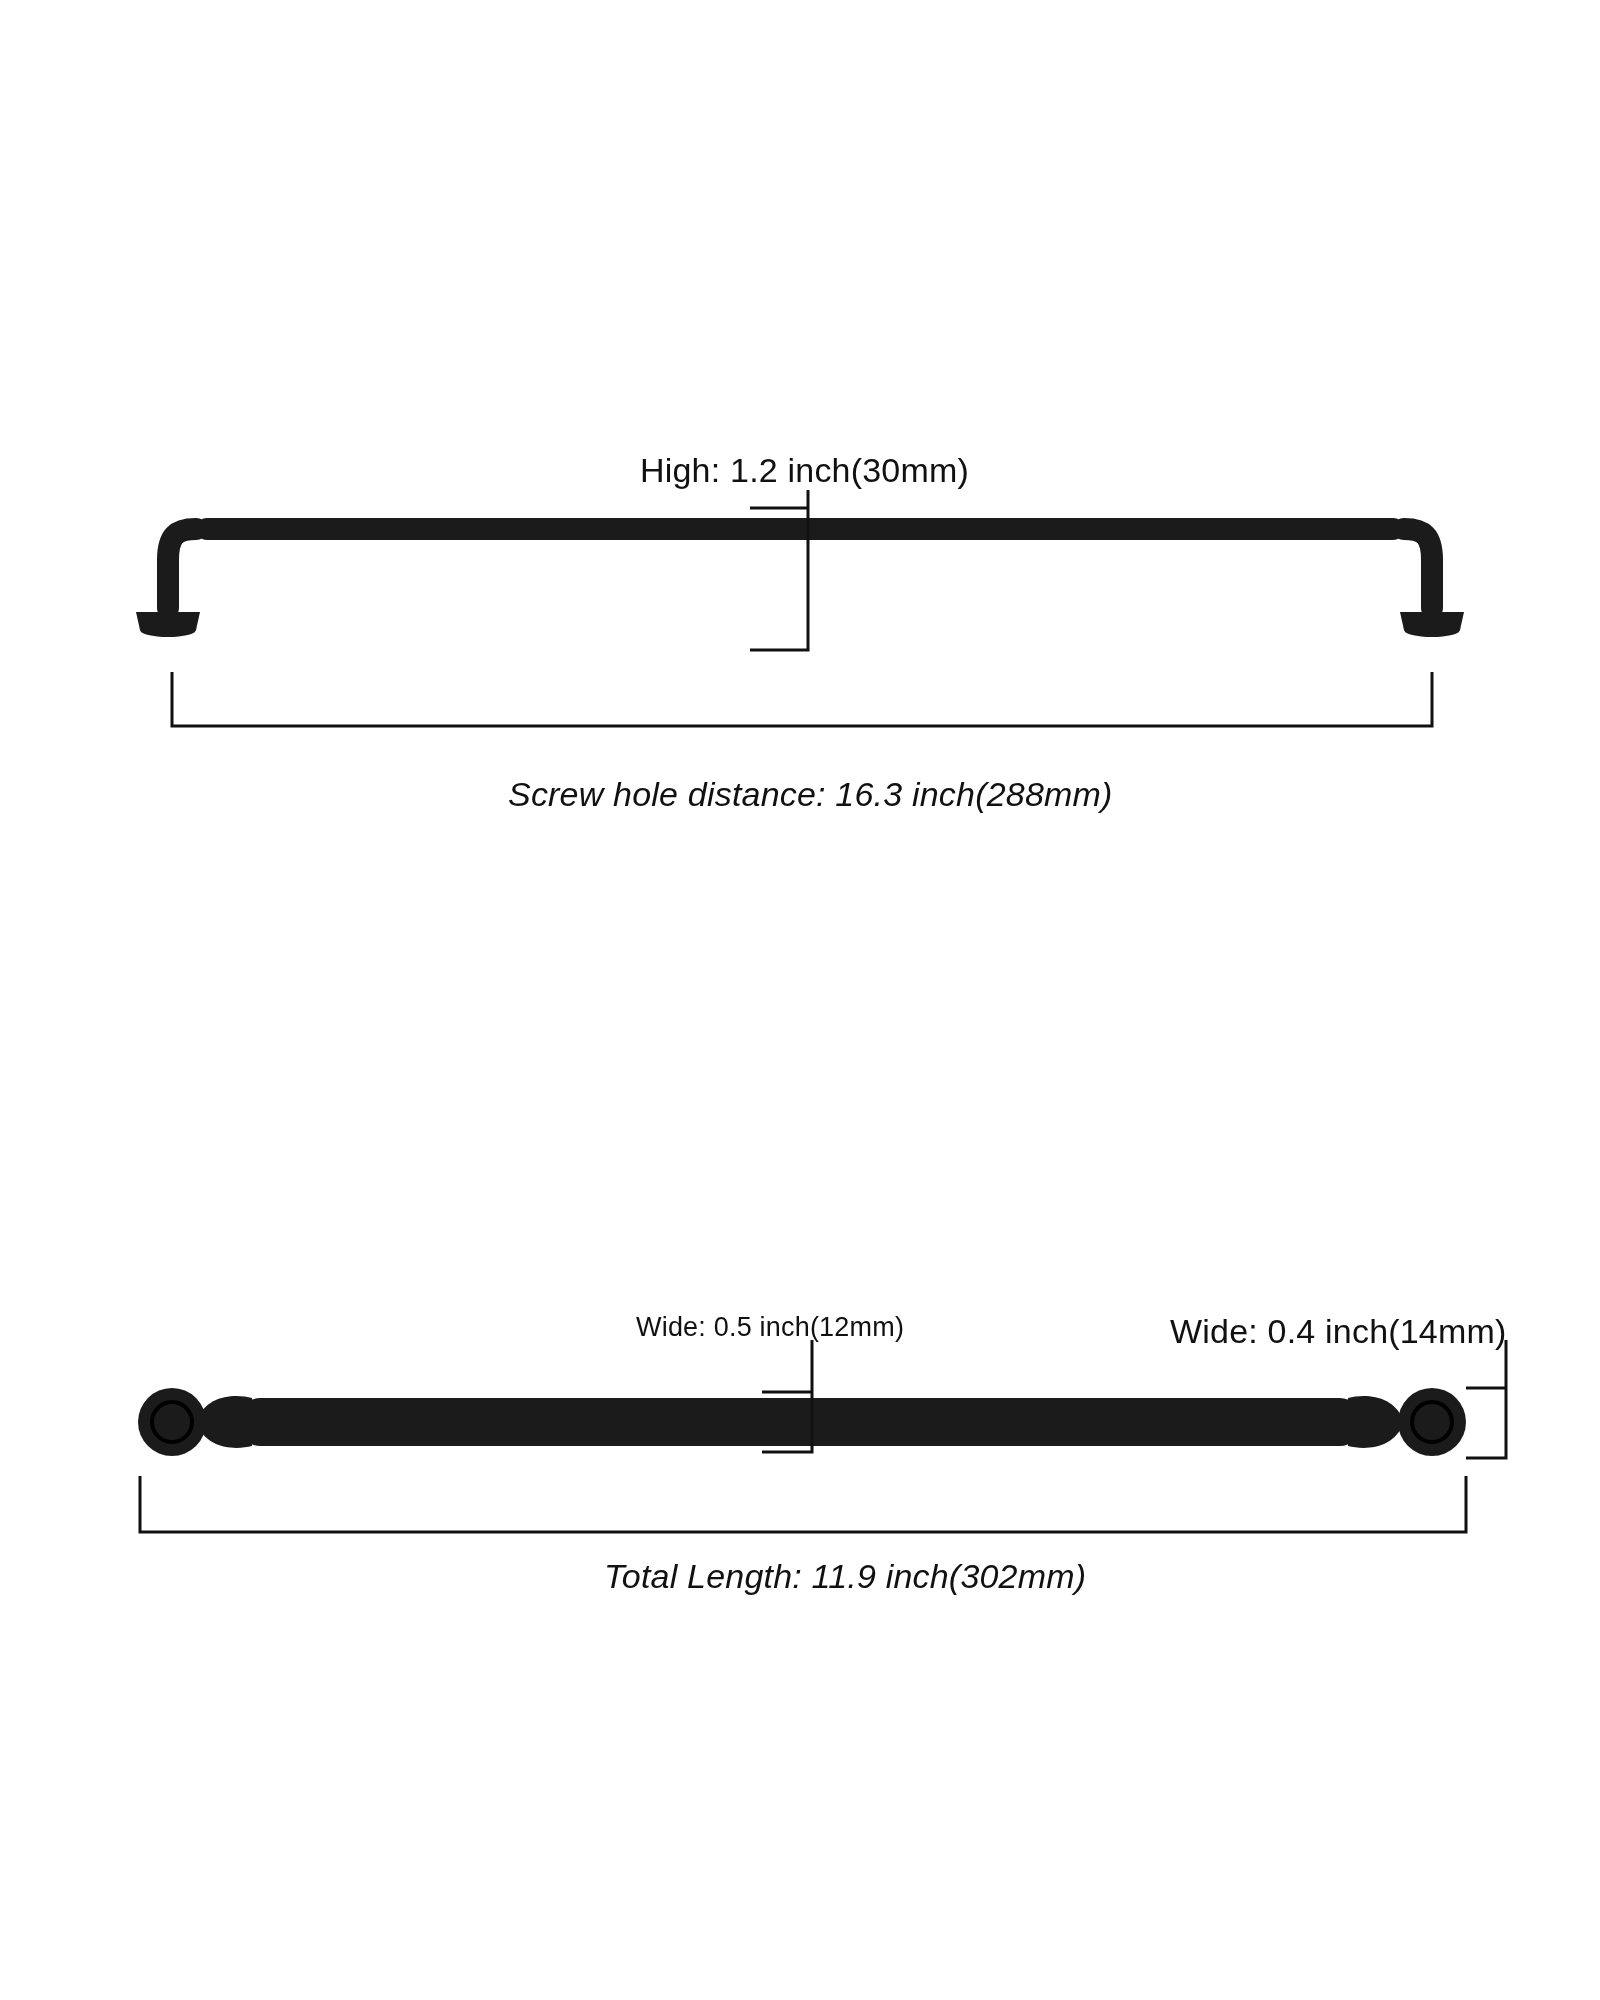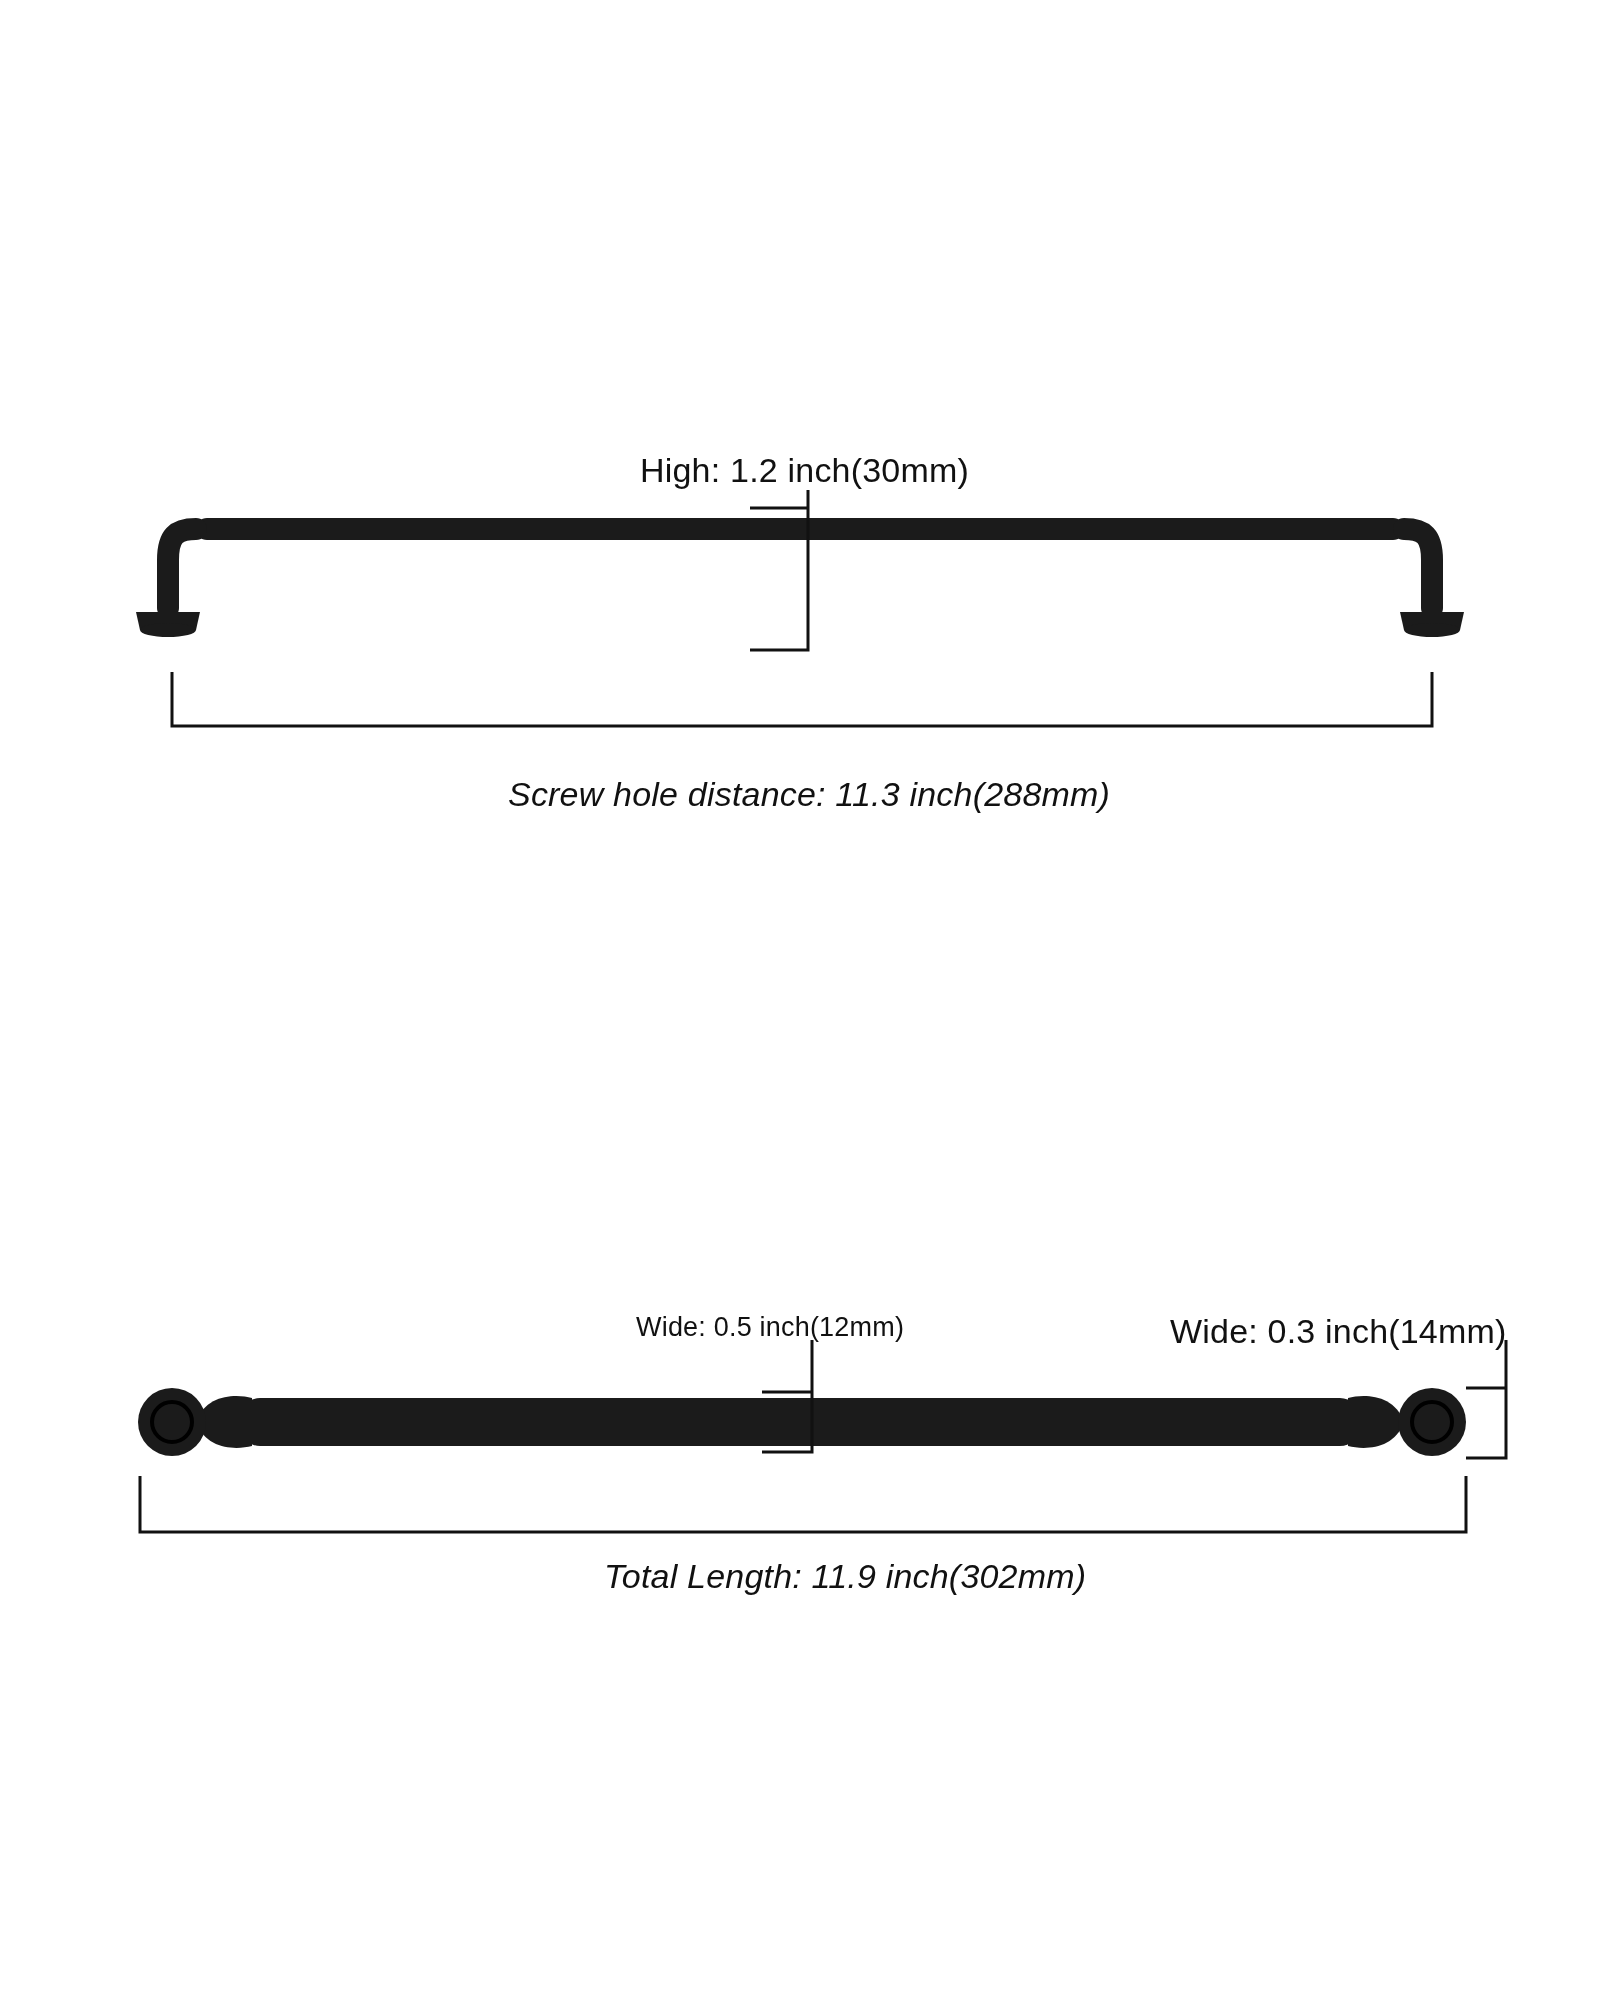--- a/index.html
+++ b/index.html
@@ -116,25 +116,25 @@
         <path d="M 808 -7 L 808 160 L 750 160"></path>
         <path d="M 750 18 L 808 18"></path>
       </g>
 
       <g stroke="#111111" stroke-width="3" fill="none">
         <path d="M 172 182 L 172 236 L 1432 236 L 1432 182"></path>
       </g>
     </svg>
   </div>
 
-  <div class="label" id="label-screw">Screw hole distance: 11.3 inch(288mm)</div>
+  <div class="label" id="label-screw">Screw hole distance: 16.3 inch(288mm)</div>
 
   <div class="label" id="label-wide-a">Wide: 0.5 inch(12mm)</div>
 
-  <div class="label" id="label-wide-b">Wide: 0.3 inch(14mm)</div>
+  <div class="label" id="label-wide-b">Wide: 0.4 inch(14mm)</div>
 
   <div class="fig" id="fig-bottom">
     <svg width="1600" height="280" viewBox="0 0 1600 280" xmlns="http://www.w3.org/2000/svg">
 
       <g>
 
         <rect x="240" y="58" width="1120" height="48" rx="20" fill="#1b1b1b"></rect>
 
         <path d="M 196 82 C 206 54, 236 54, 252 58 L 252 106 C 236 110, 206 110, 196 82 Z" fill="#1b1b1b"></path>
 

